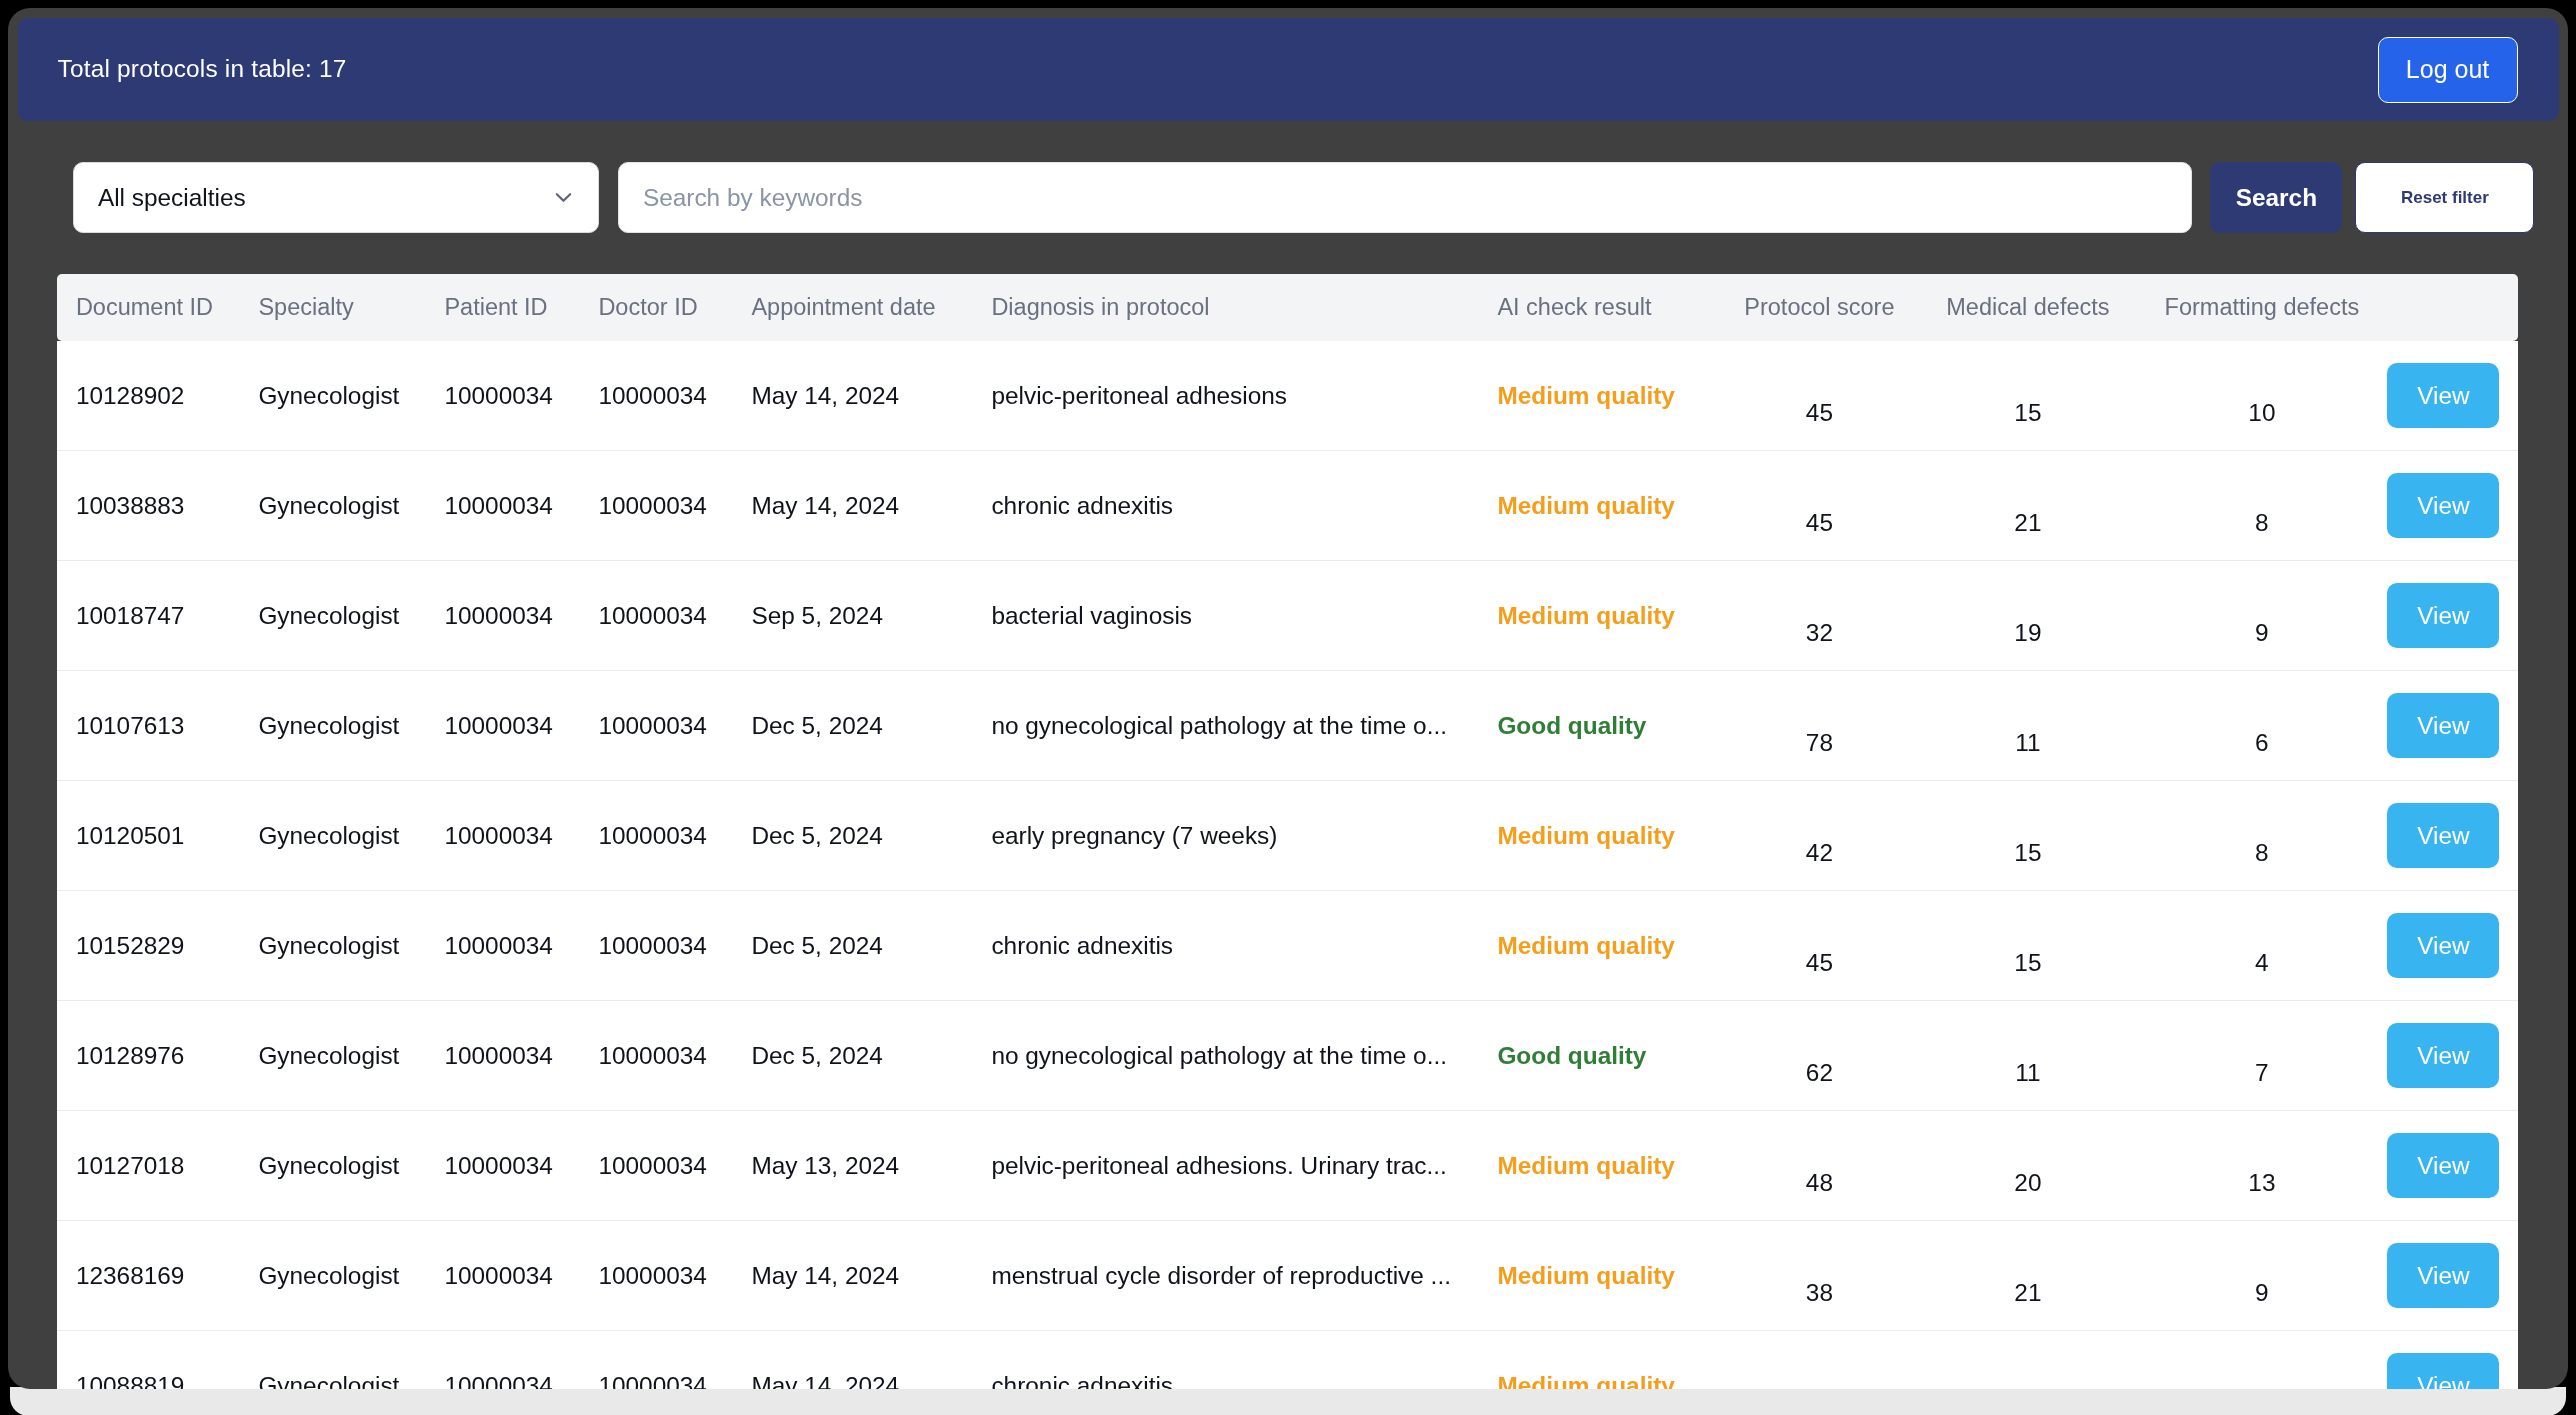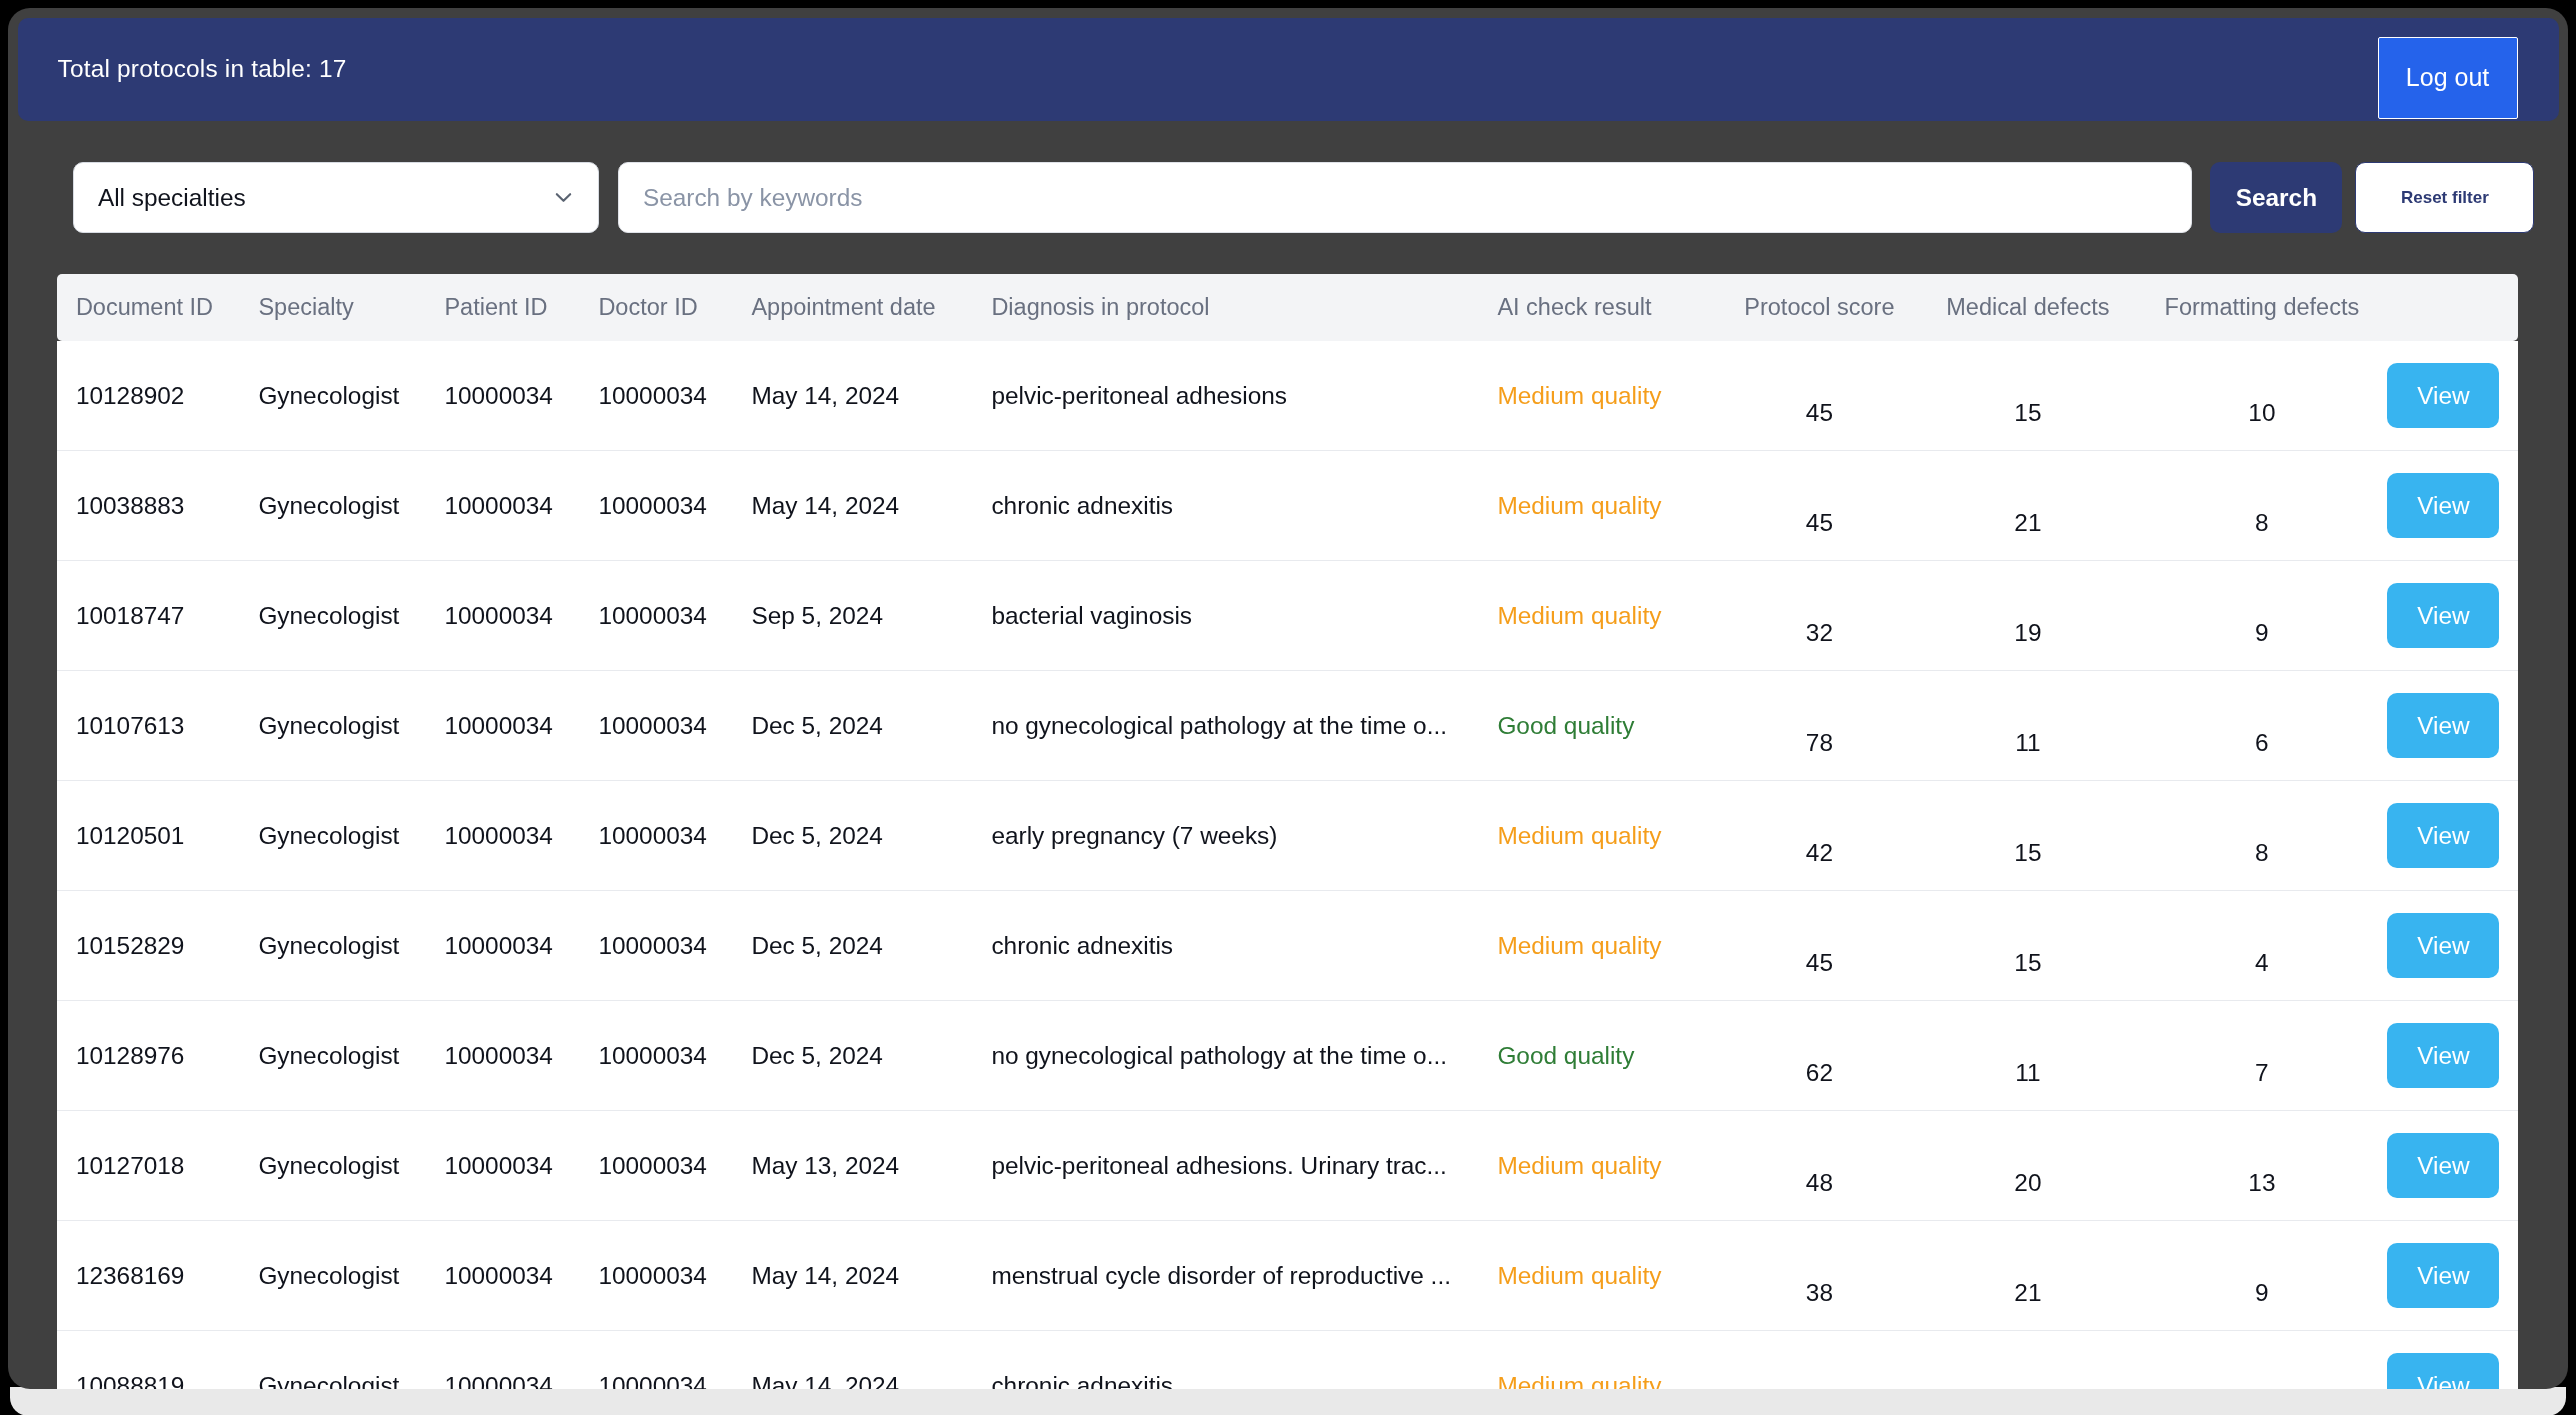--- a/index.html
+++ b/index.html
@@ -28,23 +28,23 @@
   .topbar {
     position: absolute; left: 9.2px; top: 9.2px; width: 2541px; height: 103px;
     background: #2d3a74; border-radius: 10px;
     display: flex; align-items: center;
   }
   .topbar-label {
     margin-left: 40px; color: #ffffff; font-size: 24.4px; letter-spacing: 0.2px;
   }
   .logout-btn {
     position: absolute; right: 41px; top: 19.3px;
-    width: 140px; height: 82px;
+    width: 140px; height: 66px;
     background: #2563eb; color: #ffffff;
-    border: 1.7px solid #ffffff; border-radius: 2px;
+    border: 1.7px solid #ffffff; border-radius: 10px;
     font-size: 25px; font-weight: 500; cursor: pointer;
     font-family: inherit;
   }
 
   
   .filters { position: absolute; left: 16px; top: 154px; width: 100%; height: 71px; }
   .select {
     position: absolute; left: 49px; top: 0; width: 526px; height: 71px;
     border: 1.7px solid #d7dbe2; border-radius: 10px; background: #ffffff;
     display: flex; align-items: center; justify-content: space-between;
@@ -85,21 +85,21 @@
   .th { padding: 0; white-space: nowrap; }
   .th:first-child { padding-left: 18.5px; }
   .th.center { text-align: center; }
   .trow {
     height: 109px; border-bottom: 1.7px solid #e8eaee;
     font-size: 24.4px; color: #10131c; background: #ffffff;
   }
   .td { display: flex; align-items: center; white-space: nowrap; overflow: hidden; }
   .td:first-child { padding-left: 18.5px; }
   .td.center { justify-content: center; margin-top: 34px; }
-  .td.quality { font-weight: 400; }
+  .td.quality { font-weight: 700; }
   .q-medium { color: #f59e1b; }
   .q-good   { color: #2f7d36; }
   .view-btn {
     width: 112px; height: 65px; background: #38b4f0; color: #ffffff;
     border: none; border-radius: 10px; font-size: 24.4px; font-weight: 500;
     cursor: pointer; font-family: inherit;
   }
 </style>
 </head>
 <body>

